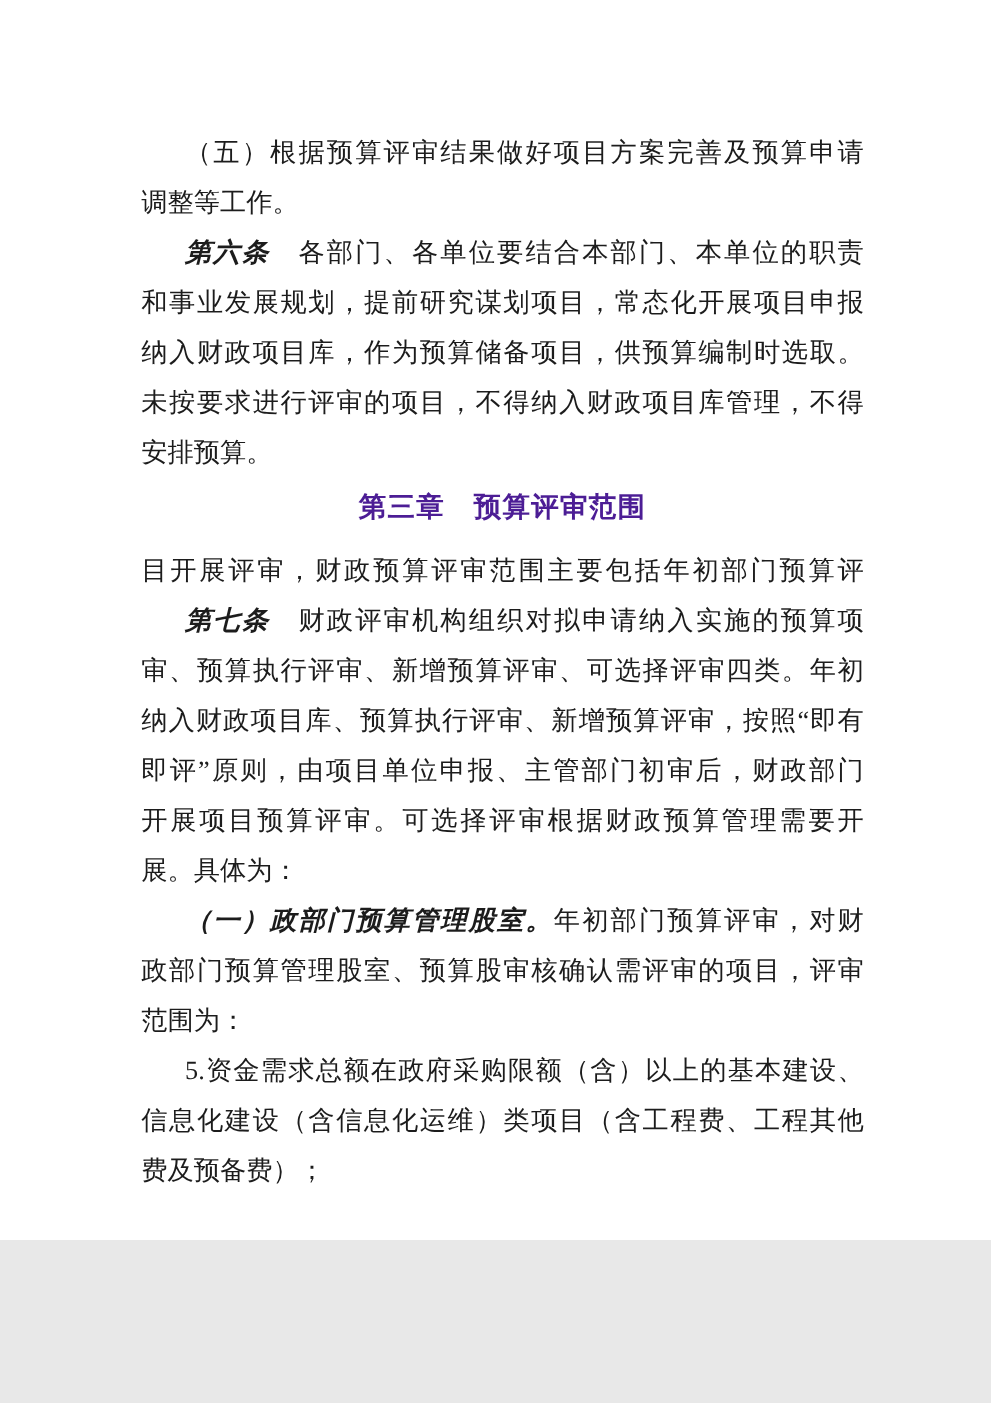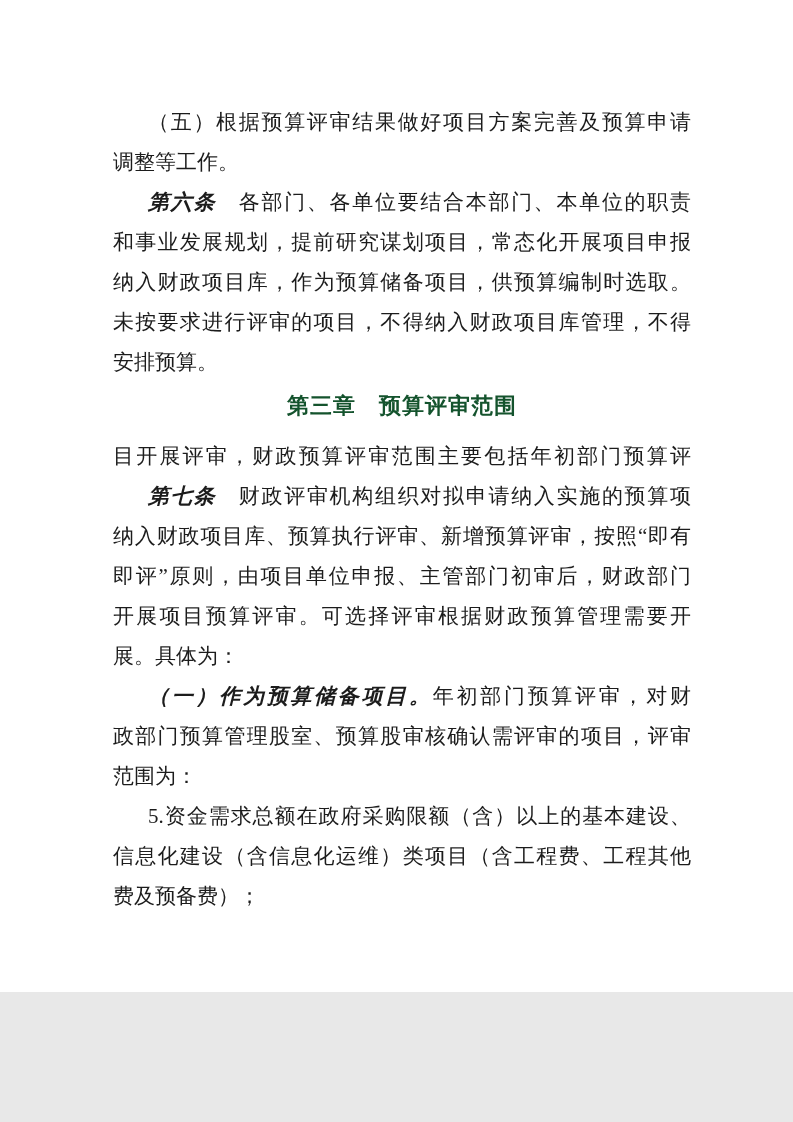--- a/index.html
+++ b/index.html
@@ -40,21 +40,21 @@
     font-style: italic;
   }
   .heading {
     height: 40px;
     margin: 4px 0 10px 0;
     text-align: center;
     font-size: 22px;
     font-weight: bold;
     letter-spacing: 1px;
     font-family: "Liberation Sans", "DejaVu Sans", sans-serif;
-    color: #14532d;
+    color: #4c1d95;
   }
   .pagenum {
     position: absolute;
     top: 1006px;
     left: 0;
     width: 793px;
     text-align: center;
     font-size: 27px;
     line-height: 40px;
     color: #1c1c1c;
@@ -71,26 +71,27 @@
     <div class="ln ind fl"><span class="b">第六条</span><span>　各部门、各单位要结合本部门、本单位的职责</span></div>
     <div class="ln fl"><span>和事业发展规划，提前研究谋划项目，常态化开展项目申报</span></div>
     <div class="ln fl"><span>纳入财政项目库，作为预算储备项目，供预算编制时选取。</span></div>
     <div class="ln fl"><span>未按要求进行评审的项目，不得纳入财政项目库管理，不得</span></div>
     <div class="ln end"><span>安排预算。</span></div>
 
     <div class="heading">第三章　预算评审范围</div>
 
     <div class="ln fl"><span>目开展评审，财政预算评审范围主要包括年初部门预算评</span></div>
     <div class="ln ind fl"><span class="b">第七条</span><span>　财政评审机构组织对拟申请纳入实施的预算项</span></div>
+    <div class="ln fl"><span>审、预算执行评审、新增预算评审、可选择评审四类。年初</span></div>
     <div class="ln fl"><span>纳入财政项目库、预算执行评审、新增预算评审，按照“即有</span></div>
     <div class="ln fl"><span>即评”原则，由项目单位申报、主管部门初审后，财政部门</span></div>
     <div class="ln fl"><span>开展项目预算评审。可选择评审根据财政预算管理需要开</span></div>
     <div class="ln end"><span>展。具体为：</span></div>
 
-    <div class="ln ind fl"><span class="b">（一）作为预算储备项目。</span><span>年初部门预算评审，对财</span></div>
+    <div class="ln ind fl"><span class="b">（一）政部门预算管理股室。</span><span>年初部门预算评审，对财</span></div>
     <div class="ln fl"><span>政部门预算管理股室、预算股审核确认需评审的项目，评审</span></div>
     <div class="ln end"><span>范围为：</span></div>
 
     <div class="ln ind fl"><span>5.资金需求总额在政府采购限额（含）以上的基本建设、</span></div>
     <div class="ln fl"><span>信息化建设（含信息化运维）类项目（含工程费、工程其他</span></div>
     <div class="ln end"><span>费及预备费）；</span></div>
 
   </div>
 
   <div class="pagenum">4</div>

